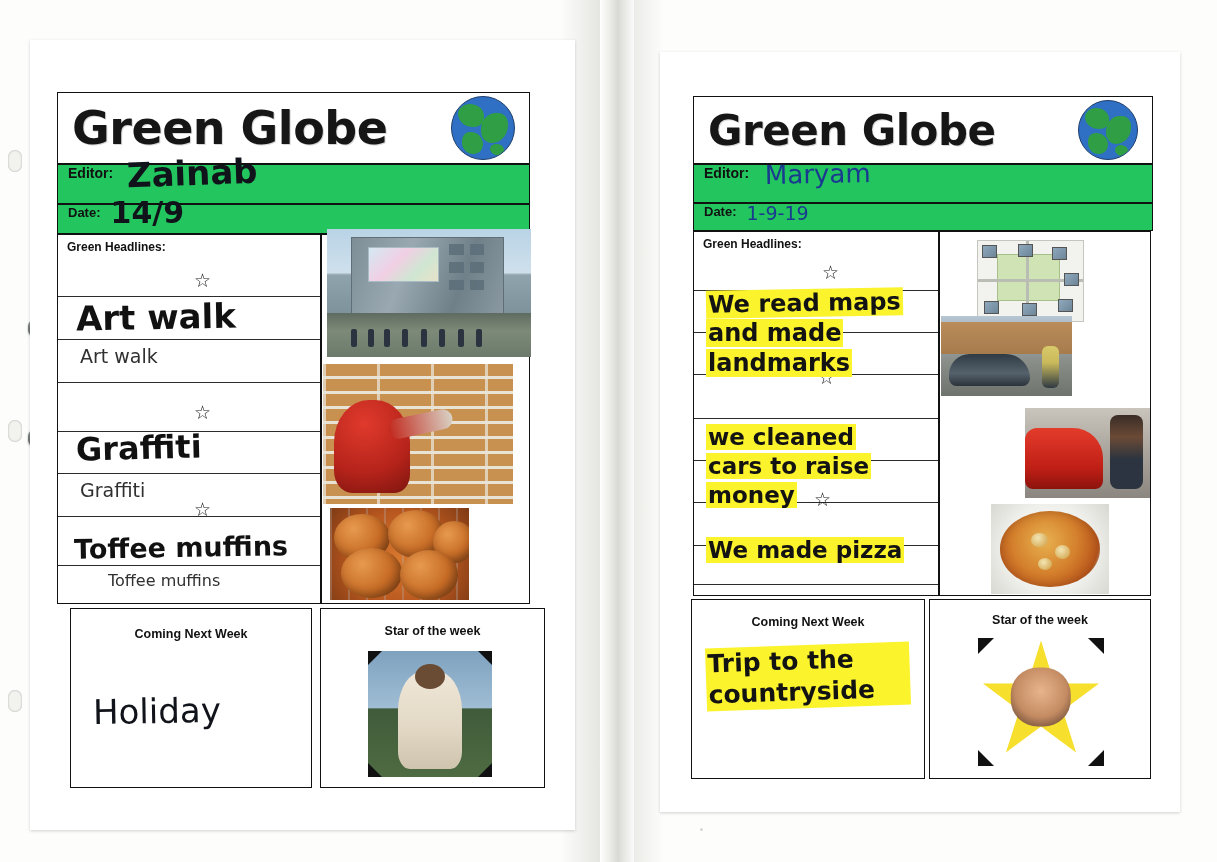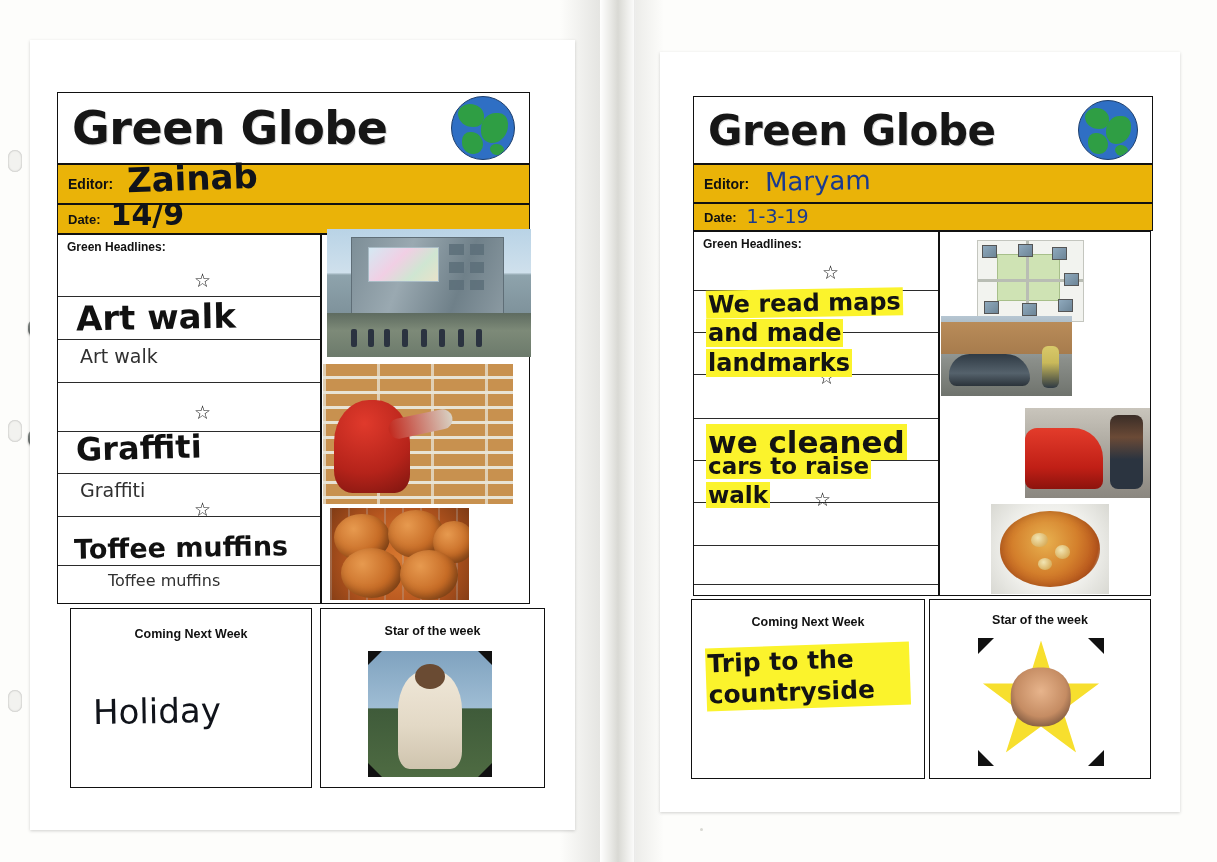--- a/index.html
+++ b/index.html
@@ -103,24 +103,23 @@
   }
   .globe .l1 { left: 10%;  top: 12%; width: 42%; height: 36%; }
   .globe .l2 { left: 46%;  top: 26%; width: 44%; height: 48%; border-radius: 55% 35% 60% 40%; }
   .globe .l3 { left: 16%;  top: 56%; width: 34%; height: 36%; border-radius: 40% 60% 45% 55%; }
   .globe .l4 { left: 62%;  top: 76%; width: 22%; height: 18%; }
 
   
   .strip {
     position: absolute;
     border: 1.5px solid #111;
-    background: #eab308;
+    background: #22c55e;
     box-sizing: border-box;
     display: flex;
-    align-items: center;
   }
   .strip .lbl {
     font-family: "Liberation Sans", sans-serif;
     font-weight: bold;
     color: #111;
     padding-left: 10px;
     flex: none;
   }
   .hand {
     font-family: "DejaVu Sans", sans-serif;
@@ -494,21 +493,21 @@
   </div>
 </div>
 
 <div class="strip" style="left:693px; top:164px; width:460px; height:39px;">
   <div class="lbl" style="font-size:14px;">Editor:</div>
   <div class="hand" style="font-size:26px; color:#1a3a8f; margin-left:16px; margin-top:-6px; transform:rotate(-1deg);">Maryam</div>
 </div>
 
 <div class="strip" style="left:693px; top:203px; width:460px; height:28px;">
   <div class="lbl" style="font-size:13px;">Date:</div>
-  <div class="hand" style="font-size:19px; color:#1a3a8f; margin-left:10px; margin-top:-2px;">1-3-19</div>
+  <div class="hand" style="font-size:19px; color:#1a3a8f; margin-left:10px; margin-top:-2px;">1-9-19</div>
 </div>
 
 <div class="box" style="left:693px; top:231px; width:246px; height:365px;">
   <div class="box-label">Green Headlines:</div>
   <div class="rule" style="top:58px;"></div>
   <div class="rule" style="top:100px;"></div>
   <div class="rule" style="top:142px;"></div>
   <div class="rule" style="top:186px;"></div>
   <div class="rule" style="top:228px;"></div>
   <div class="rule" style="top:270px;"></div>
@@ -523,29 +522,32 @@
     <span class="hi" style="font-size:24px;">We read maps</span>
   </div>
   <div class="yellow-line" style="left:12px; top:87px;">
     <span class="hi" style="font-size:24px;">and made</span>
   </div>
   <div class="yellow-line" style="left:12px; top:117px;">
     <span class="hi" style="font-size:24px;">landmarks</span>
   </div>
 
   <div class="yellow-line" style="left:12px; top:192px;">
-    <span class="hi" style="font-size:31px;">we cleaned</span>
+    <span class="hi" style="font-size:23px;">we cleaned</span>
   </div>
   <div class="yellow-line" style="left:12px; top:221px;">
     <span class="hi" style="font-size:23px;text-align:right;">cars to raise</span>
   </div>
   <div class="yellow-line" style="left:12px; top:250px;">
-    <span class="hi" style="font-size:23px;">walk</span>
-  </div>
-
+    <span class="hi" style="font-size:23px;">money</span>
+  </div>
+
+  <div class="yellow-line" style="left:12px; top:305px;">
+    <span class="hi" style="font-size:23px;">We made pizza</span>
+  </div>
 </div>
 
 <div class="box" style="left:939px; top:231px; width:212px; height:365px;"></div>
 
 <div class="photo ph-map" style="left:977px; top:240px; width:105px; height:80px;">
   <div class="green"></div>
   <div class="road" style="left:0;top:48%;width:100%;height:3px;"></div>
   <div class="road" style="left:46%;top:0;width:3px;height:100%;"></div>
   <div class="thumb" style="left:4px;top:4px;"></div>
   <div class="thumb" style="left:40px;top:3px;"></div>

